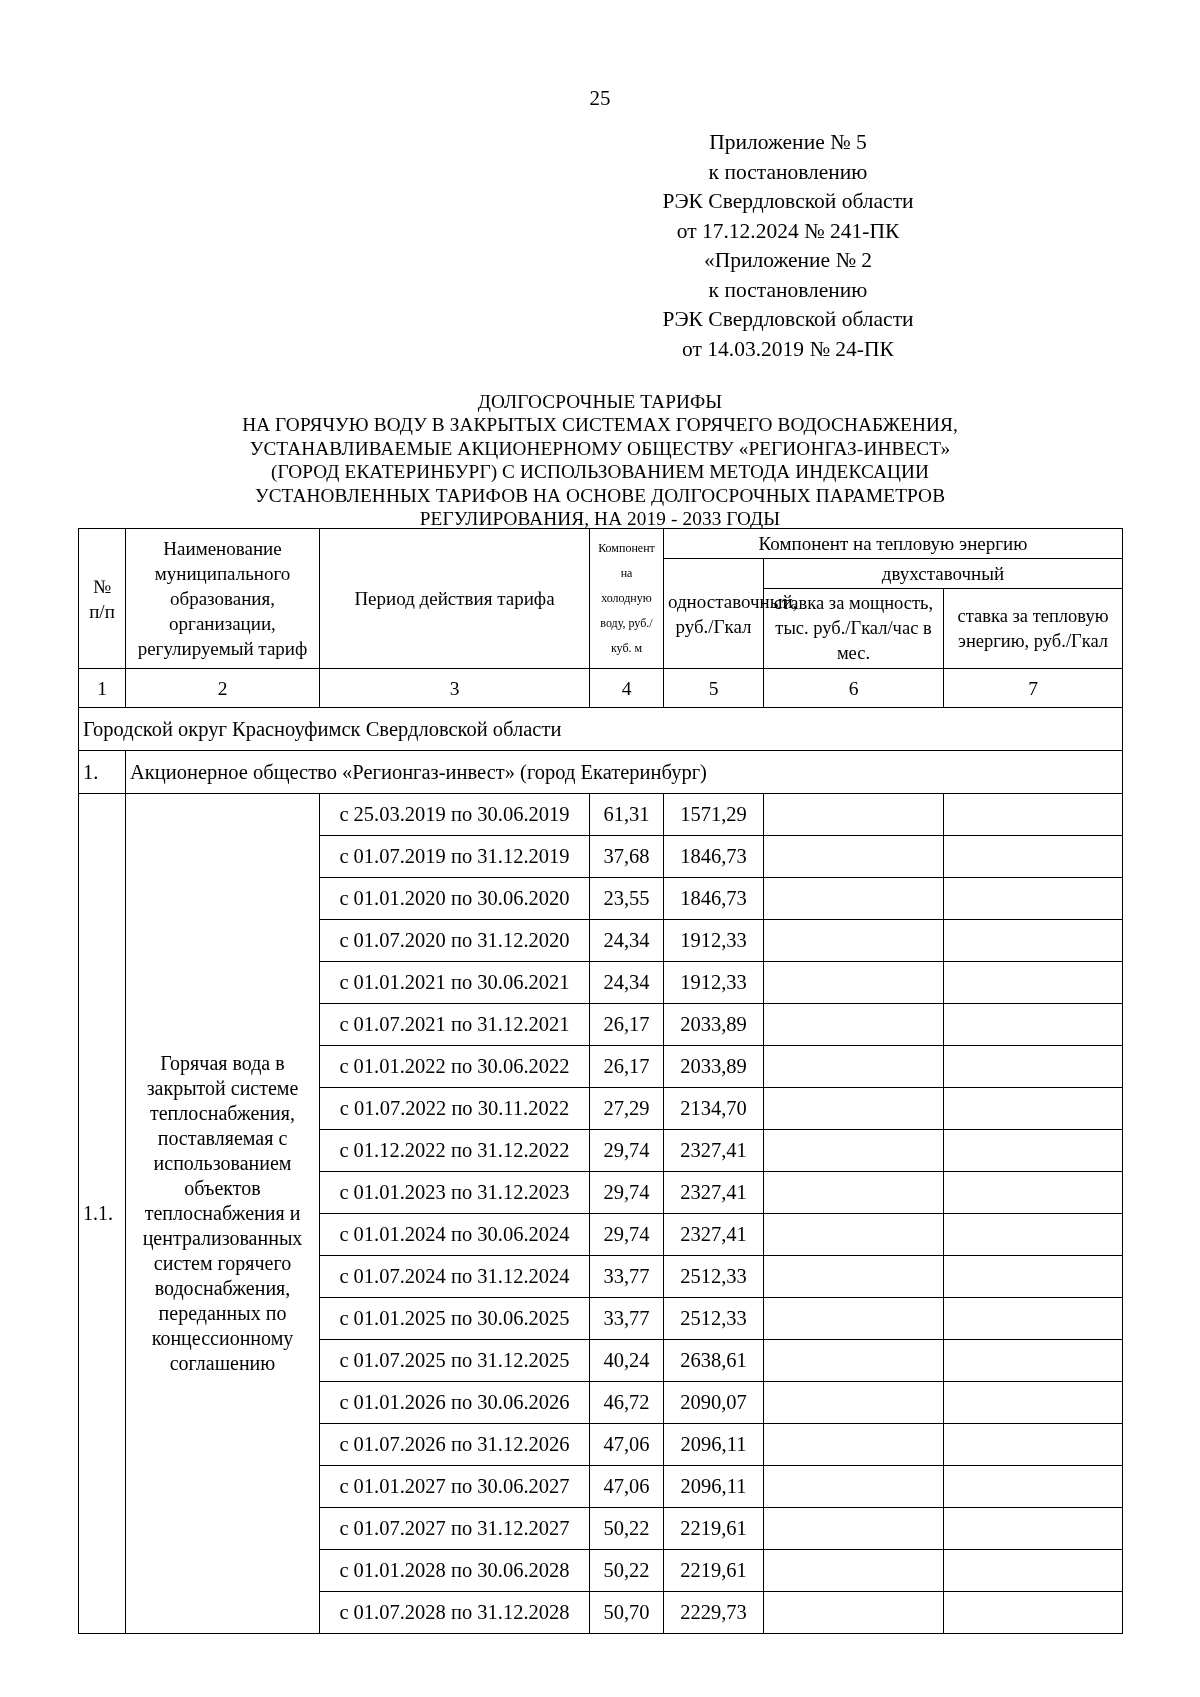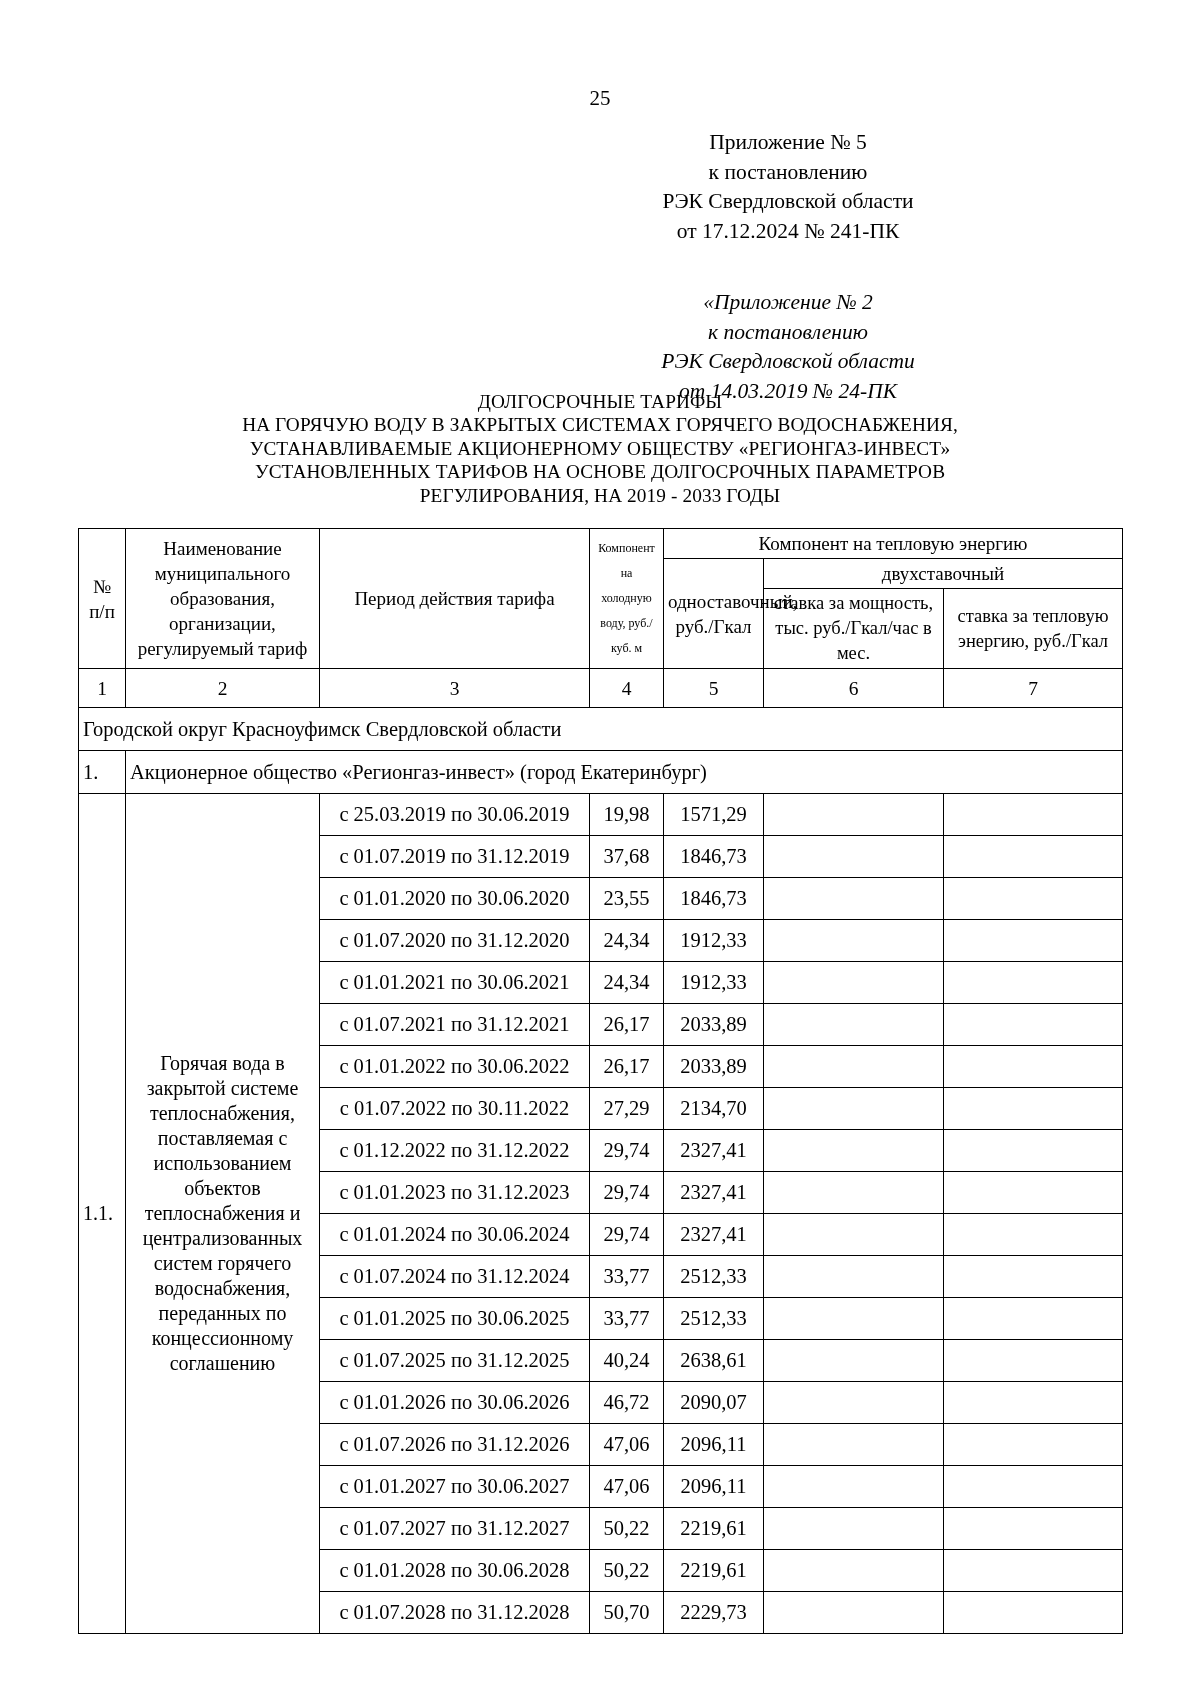--- a/index.html
+++ b/index.html
@@ -40,22 +40,20 @@
     top: 128px;
     right: 142px;
     width: 540px;
     text-align: center;
   }
   .header-block {
     font-size: 21.5px;
     line-height: 29.5px;
   }
   .header-block + .header-block {
-    margin-top: 42px;
-    font-style: italic;
   }
   .header-block div {
     white-space: nowrap;
   }
 
   
   .doc-title {
     position: absolute;
     top: 390px;
     left: 80px;
@@ -167,20 +165,21 @@
       <div>к постановлению</div>
       <div>РЭК Свердловской области</div>
       <div>от 14.03.2019 № 24-ПК</div>
     </div>
   </div>
 
   <div class="doc-title">
     <div>ДОЛГОСРОЧНЫЕ ТАРИФЫ</div>
     <div>НА ГОРЯЧУЮ ВОДУ В ЗАКРЫТЫХ СИСТЕМАХ ГОРЯЧЕГО ВОДОСНАБЖЕНИЯ,</div>
     <div>УСТАНАВЛИВАЕМЫЕ АКЦИОНЕРНОМУ ОБЩЕСТВУ  «РЕГИОНГАЗ-ИНВЕСТ»</div>
+    <div>(ГОРОД ЕКАТЕРИНБУРГ) С ИСПОЛЬЗОВАНИЕМ МЕТОДА ИНДЕКСАЦИИ</div>
     <div>УСТАНОВЛЕННЫХ ТАРИФОВ НА ОСНОВЕ ДОЛГОСРОЧНЫХ ПАРАМЕТРОВ</div>
     <div>РЕГУЛИРОВАНИЯ, НА 2019 - 2033 ГОДЫ</div>
   </div>
 
   <table class="tariff-table">
     <colgroup>
       <col class="c1">
         <col class="c2">
         <col class="c3">
         <col class="c4">
@@ -220,21 +219,21 @@
       </tr>
       <tr class="wide-row">
         <td class="cell-left">1.</td>
         <td colspan="6">Акционерное общество «Регионгаз-инвест» (город Екатеринбург)</td>
       </tr>
 
       <tr>
         <td class="idx-cell" rowspan="20">1.1.</td>
         <td class="name-cell" rowspan="20">Горячая вода в закрытой системе теплоснабжения, поставляемая с использованием объектов теплоснабжения и централизованных систем горячего водоснабжения, переданных по концессионному соглашению</td>
         <td class="period-cell">с 25.03.2019 по 30.06.2019</td>
-        <td class="val-cell">19,98</td>
+        <td class="val-cell">61,31</td>
         <td class="val-cell">1571,29</td>
         <td class="val-cell blank-cell"></td>
         <td class="val-cell blank-cell"></td>
       </tr>
       <tr>
         <td class="period-cell">с 01.07.2019 по 31.12.2019</td>
         <td class="val-cell">37,68</td>
         <td class="val-cell">1846,73</td>
         <td class="val-cell blank-cell"></td>
         <td class="val-cell blank-cell"></td>

